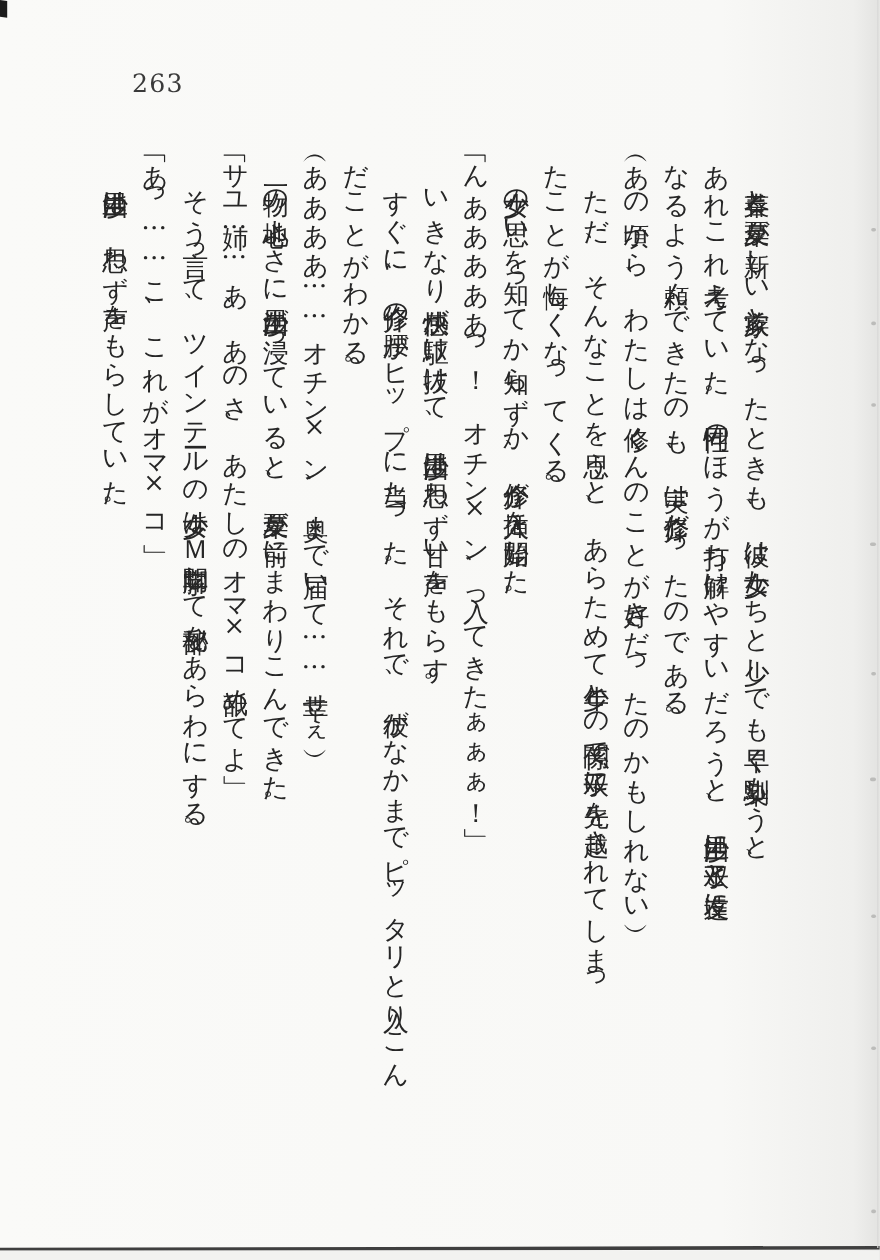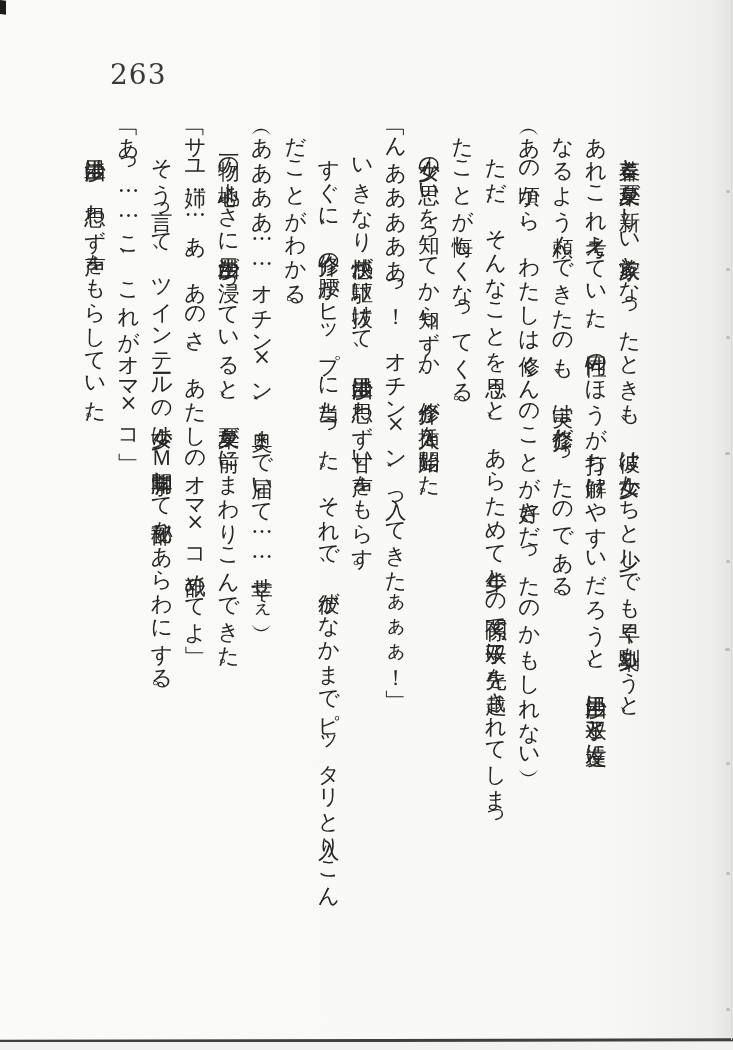--- a/index.html
+++ b/index.html
@@ -27,21 +27,21 @@
     width: 6px;
     height: 14px;
     background: #1c1c1c;
     transform: skewY(8deg);
     transform-origin: top left;
   }
   .page-number {
     position: absolute;
     left: 110px;
     top: 58px;
-    font-size: 28px;
+    font-size: 21px;
     color: #3a3a3a;
     letter-spacing: 1px;
   }
   
   .text-block {
     position: absolute;
     top: 122px;
     right: 87px;
     height: 855px;
     writing-mode: vertical-rl;

